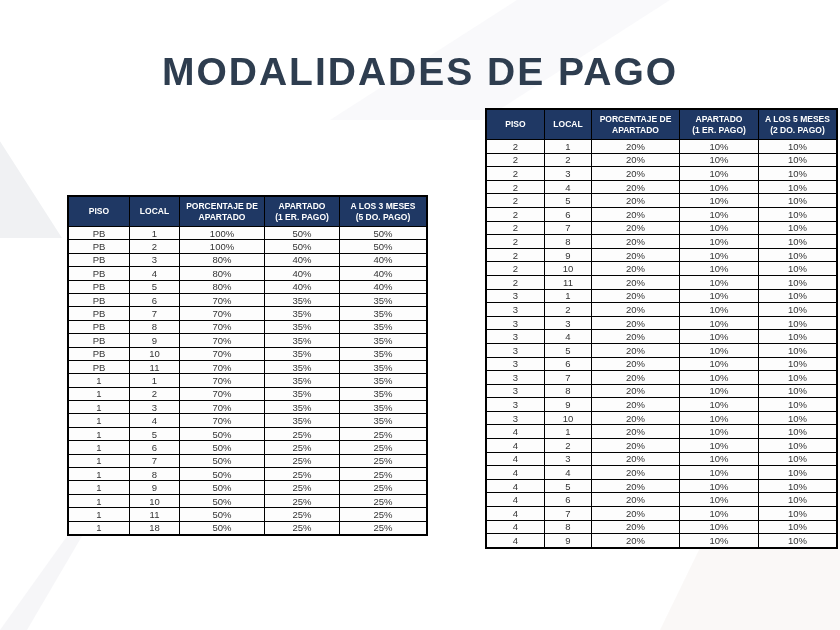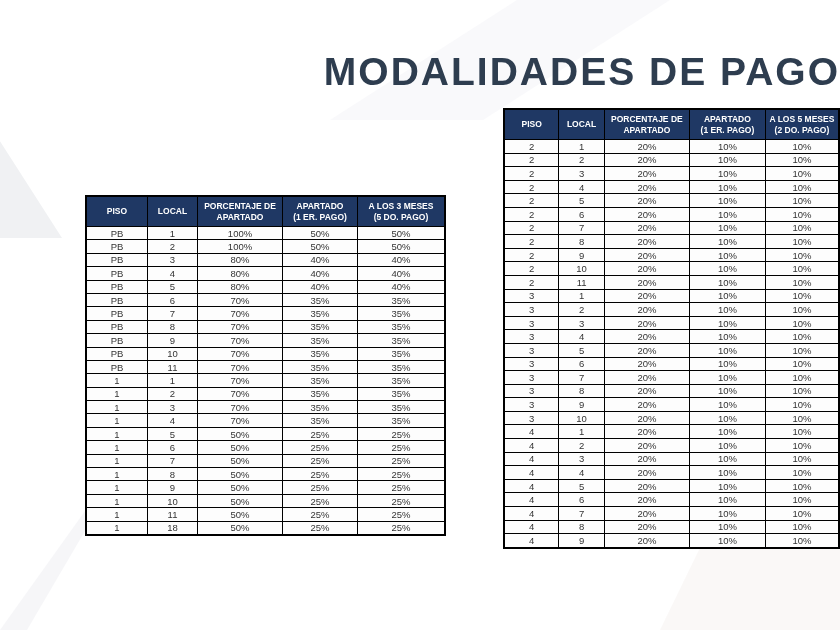--- a/index.html
+++ b/index.html
@@ -14,30 +14,29 @@
     clip-path:polygon(0 12%,100% 100%,0 100%);}
   .bg-band{left:330px;top:0;width:340px;height:120px;background:#f6f7f9;
     clip-path:polygon(55% 0,100% 0,45% 100%,0 100%);opacity:.7;}
   .bg-bl{left:0;top:420px;width:150px;height:210px;background:#f4f4f6;
     clip-path:polygon(0 100%,100% 0,18% 100%);opacity:.8;}
   .bg-br{left:640px;top:260px;width:200px;height:370px;background:#f8f5f4;
     clip-path:polygon(100% 0,100% 100%,10% 100%);opacity:.7;}
 
   .page-title{
     position:absolute;left:0;top:24px;width:840px;
-    text-align:right;
+    text-align:center;
     font-size:39px;font-weight:bold;letter-spacing:2px;
     color:#2e3d4f;
   }
 
   table.pay{
     position:absolute;border-collapse:collapse;
     background:#bef264;
     border:2.5px solid #000000;
-    margin-left:18px;
   }
   table.pay th, table.pay td{
     border:1.8px solid #000000;
     text-align:center;vertical-align:middle;
     padding:0 2px;
   }
   table.pay th{
     color:#ffffff;
     font-size:8.5px;font-weight:bold;
     white-space:pre-line;line-height:1.25;

